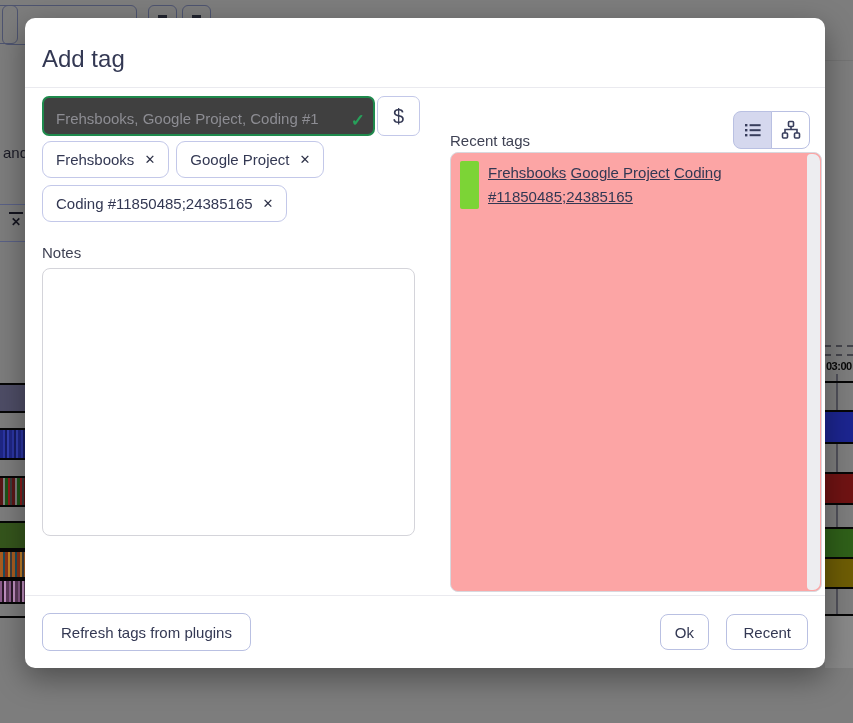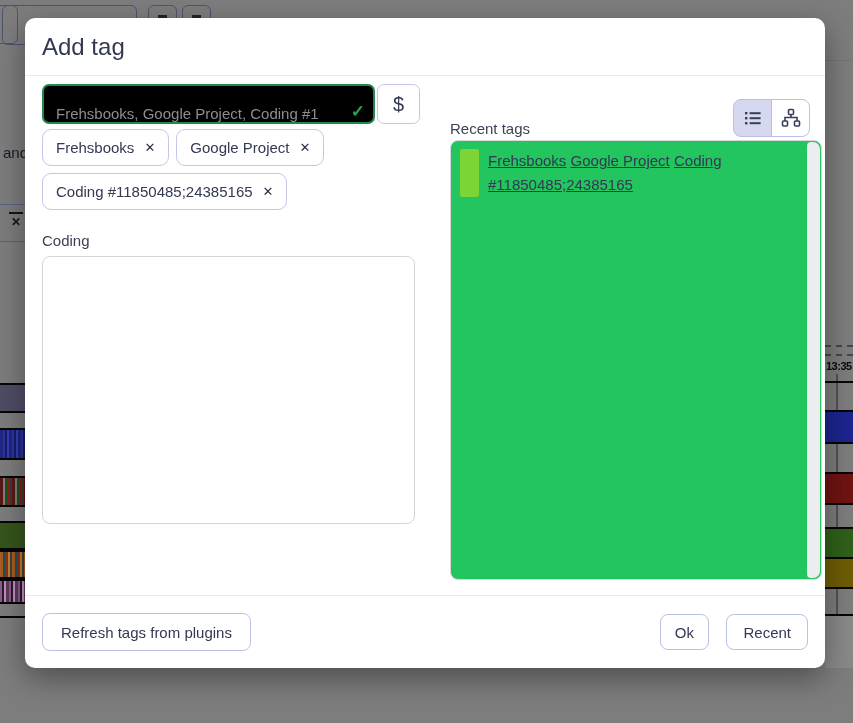--- a/index.html
+++ b/index.html
@@ -30,31 +30,31 @@
   .dash { position:absolute; left:825px; width:28px; border-top:2px dashed #45454c; }
   .time-label { position:absolute; left:826px; top:360px; width:28px;
     font-size:11px; font-weight:bold; color:#0a0a0a; letter-spacing:-0.5px; }
   .vcursor { position:absolute; left:836px; top:374px; width:2px; height:240px; background:#50505a; }
   .faint { position:absolute; left:825px; width:28px; height:1px; background:#747474; }
   .rlight { position:absolute; left:825px; top:616px; width:28px; height:52px; background:#898989; }
 
   
   .modal { position:absolute; left:25px; top:18px; width:800px; height:650px;
     background:#fff; border-radius:10px; box-shadow:0 10px 30px rgba(0,0,0,.38); }
-  .m-header { height:58px; border-bottom:1px solid #eaeaef; padding:15px 17px 0 17px; }
+  .m-header { height:58px; border-bottom:1px solid #eaeaef; padding:15px 17px 0 17px;margin-top:12px; }
   .m-title { font-size:24px; font-weight:500; color:#333853; }
   .m-body { position:relative; height:518px; }
   .col-left { position:absolute; left:17px; top:0; width:378px; }
   .col-right { position:absolute; left:413px; top:0; width:372px;padding-left:12px; }
   .field-label { font-size:15px; color:#3f4254; height:18px; line-height:18px; }
   .lbl-tags { margin-top:34px; }
 
   .input-row { display:flex; margin-top:8px; height:40px; }
-  .tag-input { flex:0 0 333px; display:flex; align-items:flex-end; height:40px;
-    border:2px solid #1f8a4d; border-radius:7px; background:#000000; padding:0 8px 0 12px; }
+  .tag-input { flex:0 0 333px; display:flex; align-items:flex-start; height:40px;
+    border:2px solid #1f8a4d; border-radius:7px; background:#404040; padding:12px 8px 0 12px; }
   .tag-input .txt { flex:1; font-size:15px; color:#8d8d93; white-space:nowrap; overflow:hidden; }
   .tag-input .chk { flex:0 0 auto; font-size:17px; font-weight:bold; color:#27a05a; margin-left:2px; }
   .dollar-btn { flex:0 0 43px; margin-left:2px; height:40px; border:1px solid #c3c8e9;
     border-radius:7px; background:#fff; font-size:20px; font-weight:500; color:#333853;
     display:flex; align-items:center; justify-content:center; cursor:pointer; }
 
   .chips { display:flex; flex-wrap:wrap; gap:7px; margin-top:5px; width:320px; }
   .chip { display:inline-flex; align-items:center; height:37px; padding:0 13px;
     border:1px solid #c3c8e9; border-radius:9px; background:#fff;
     font-size:15px; color:#333853; cursor:default; }
@@ -66,21 +66,21 @@
 
   .recent-head { display:flex; margin-top:22px; height:40px; align-items:center; }
   .recent-head .field-label { line-height:40px; flex:1; }
   .toggle-group { display:flex; height:38px; }
   .tg-btn { width:39px; height:38px; border:1px solid #b9c0e2; background:#fff;
     display:flex; align-items:center; justify-content:center; cursor:pointer; }
   .tg-left { border-radius:8px 0 0 8px; background:#d5d8ee; }
   .tg-right { border-radius:0 8px 8px 0; margin-left:-1px; }
 
   .recent-panel { position:relative; margin-top:2px; width:372px; height:440px;
-    border:1px solid #d8d8de; border-radius:8px; background:#22c55e; overflow:hidden; }
+    border:1px solid #d8d8de; border-radius:8px; background:#fca5a5; overflow:hidden; }
   .scroll-track { position:absolute; top:1px; right:1px; bottom:1px; width:13px;
     background:#ededf0; border-radius:4px 7px 7px 4px; }
   .recent-item { display:flex; padding:8px 24px 8px 9px; }
   .swatch { flex:0 0 19px; height:48px; border-radius:2px; margin-right:9px; }
   .links { font-size:15px; font-weight:500; line-height:24px; margin-top:0px; }
   .links a { color:#333853; text-decoration:underline; cursor:pointer; }
 
   .m-footer { position:absolute; left:0; right:0; bottom:0; height:73px;
     border-top:1px solid #eaeaef; display:flex; align-items:center;
     justify-content:space-between; padding:0 17px;gap:28px; }
@@ -114,21 +114,21 @@
   <div class="lband stripe-navy" style="top:428px;height:32px;"></div>
   <div class="lband stripe-mix1" style="top:476px;height:31px;"></div>
   <div class="lband" style="top:521px;height:29px;background:#35551c;"></div>
   <div class="lband stripe-mix2" style="top:550px;height:29px;"></div>
   <div class="lband stripe-purp" style="top:579px;height:25px;"></div>
   <div class="hline" style="left:0;top:616px;width:25px;"></div>
 
   <div class="faint" style="top:60px;"></div>
   <div class="dash" style="top:345px;"></div>
   <div class="dash" style="top:354px;"></div>
-  <div class="time-label">13:35</div>
+  <div class="time-label">03:00</div>
   <div class="vcursor"></div>
   <div class="hline" style="left:825px;top:381px;width:28px;"></div>
   <div class="rband" style="top:410px;height:34px;background:#1c2590;"></div>
   <div class="rband" style="top:472px;height:33px;background:#701313;"></div>
   <div class="rband" style="top:527px;height:32px;background:#2f6019;"></div>
   <div class="rband" style="top:557px;height:32px;background:#6e5d05;"></div>
   <div class="hline" style="left:825px;top:614px;width:28px;"></div>
   <div class="rlight"></div>
 </div>
 
@@ -157,21 +157,21 @@
         <span class="chip">
           <span>Google Project</span>
           <span class="rm">✕</span>
         </span>
         <span class="chip">
           <span>Coding #11850485;24385165</span>
           <span class="rm">✕</span>
         </span>
       </div>
 
-      <div class="field-label lbl-notes">Coding</div>
+      <div class="field-label lbl-notes">Notes</div>
       <textarea class="notes-area" value="" style=""></textarea>
     </div>
 
     <div class="col-right">
       <div class="recent-head">
         <div class="field-label">Recent tags</div>
         <div class="toggle-group">
           <div class="tg-btn tg-left">
             <span>
               <svg width="18" height="18" viewBox="0 0 18 18">

